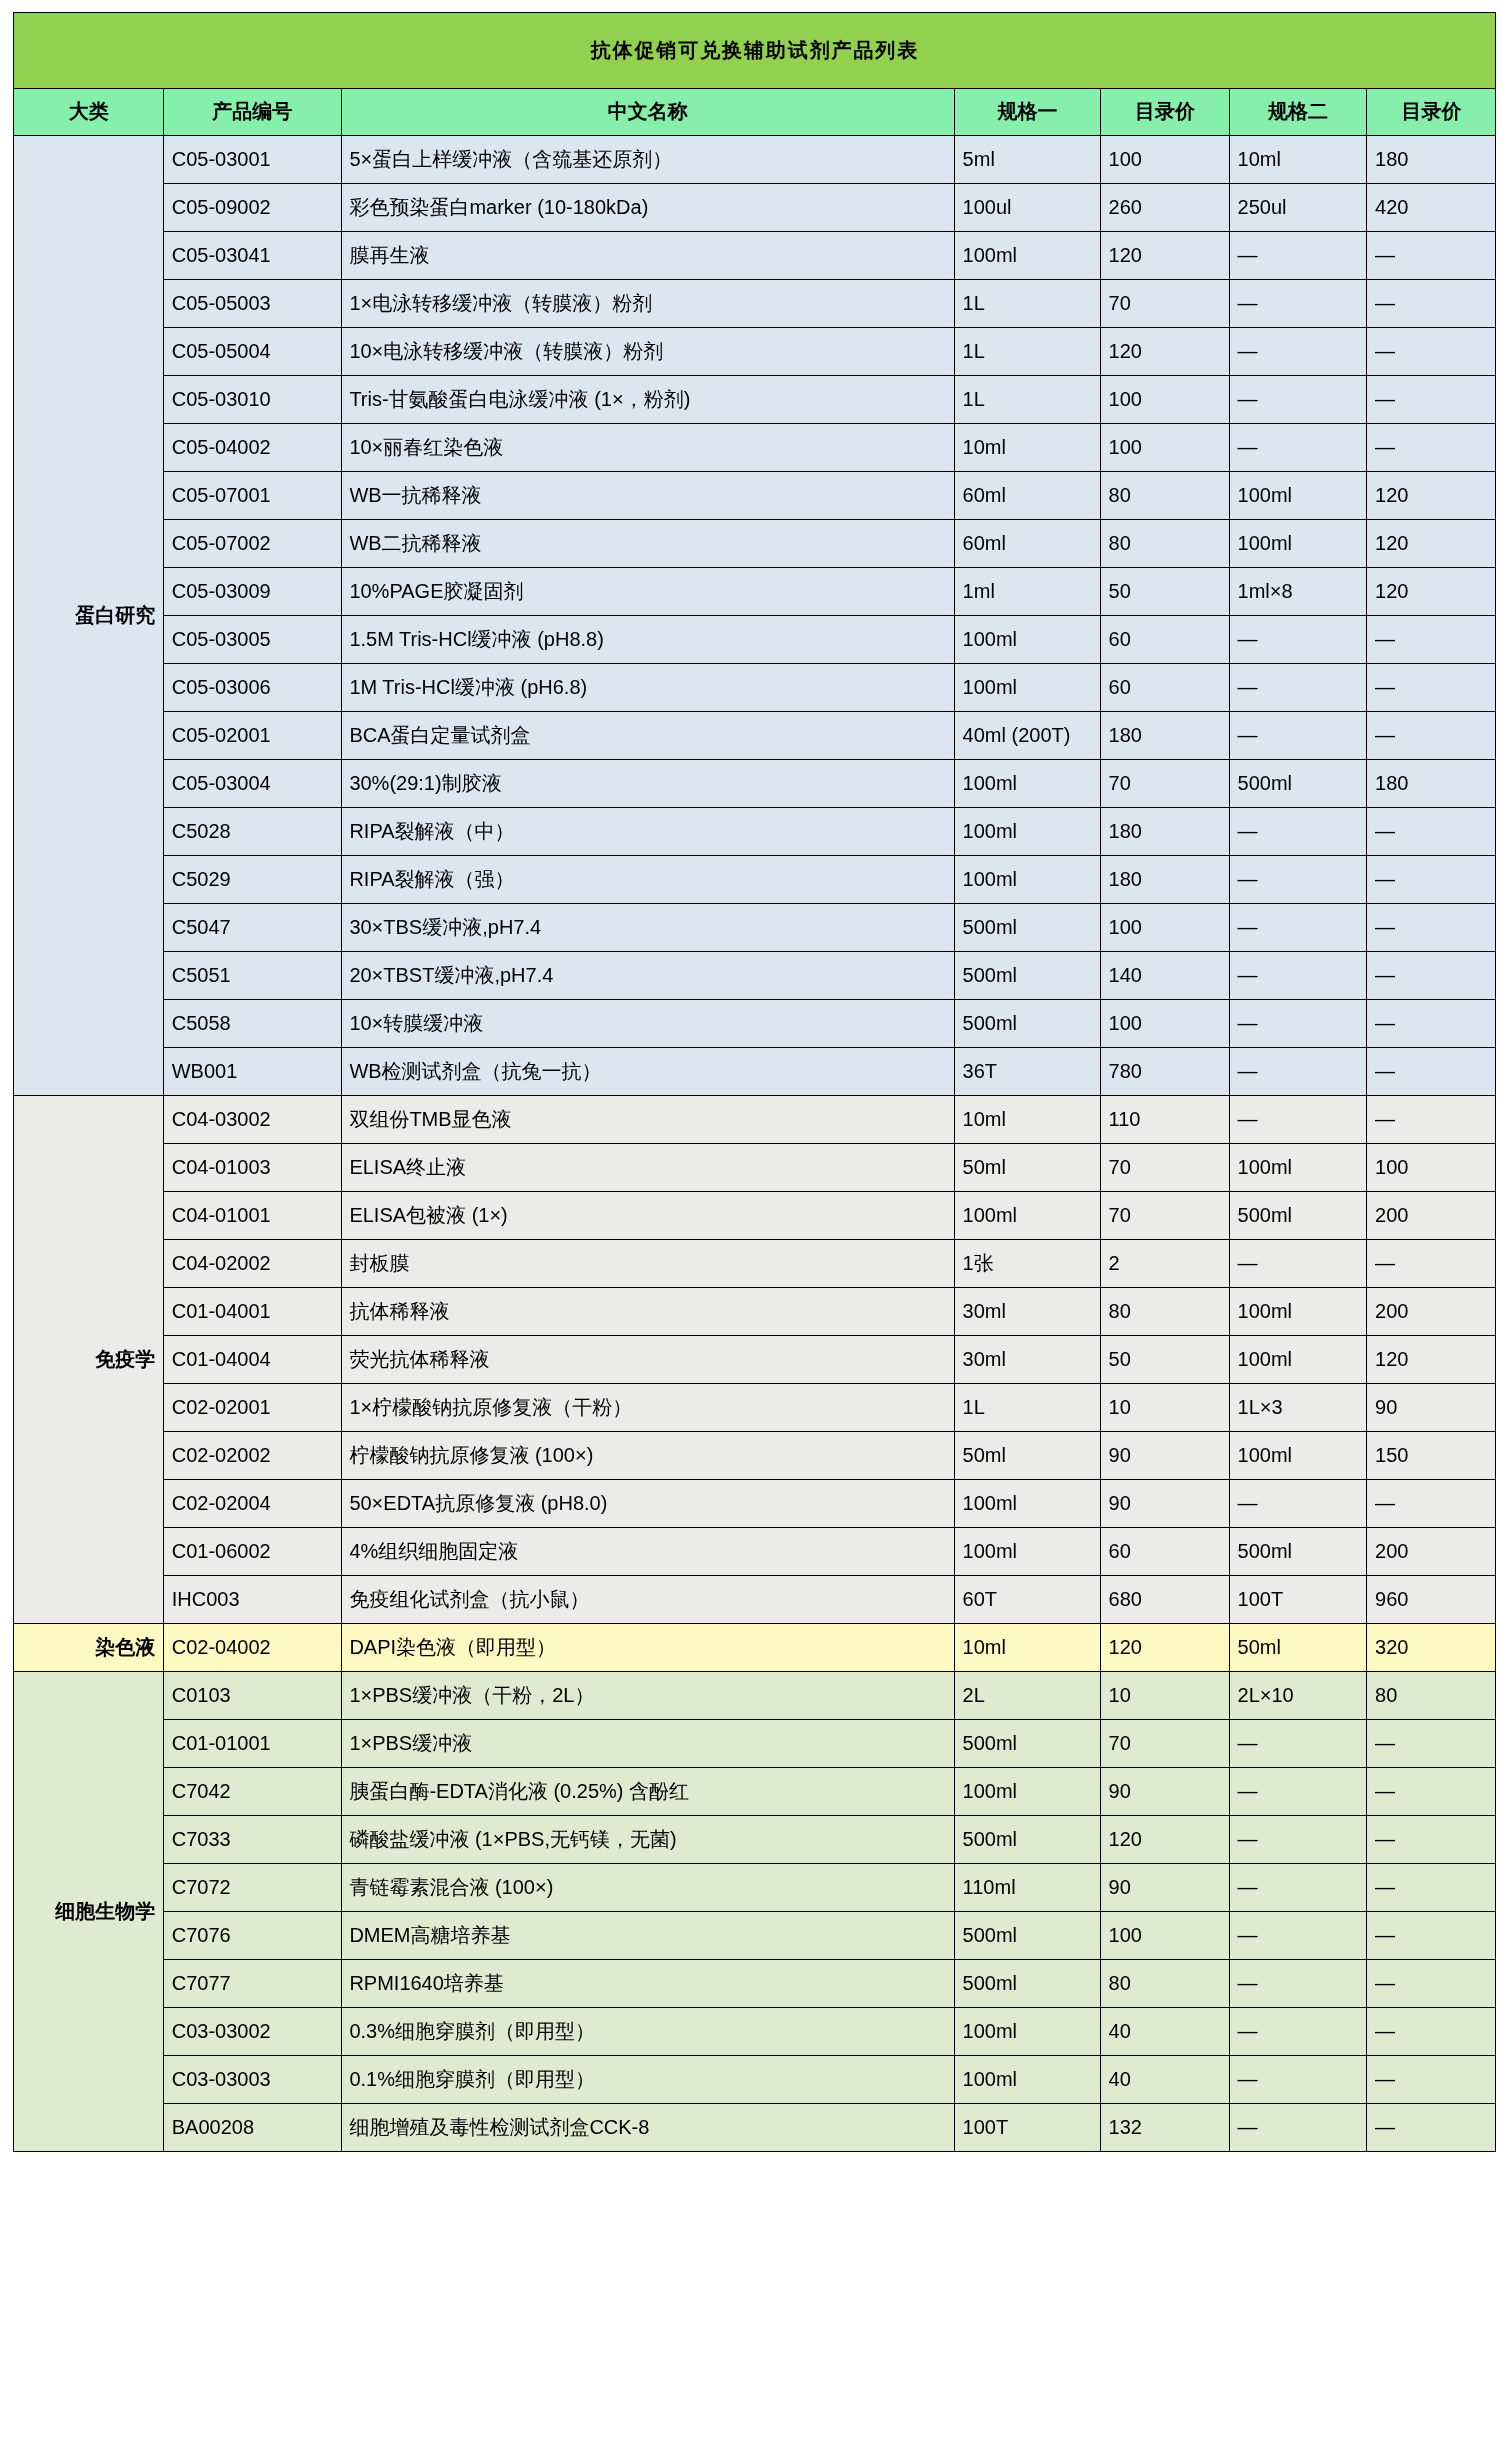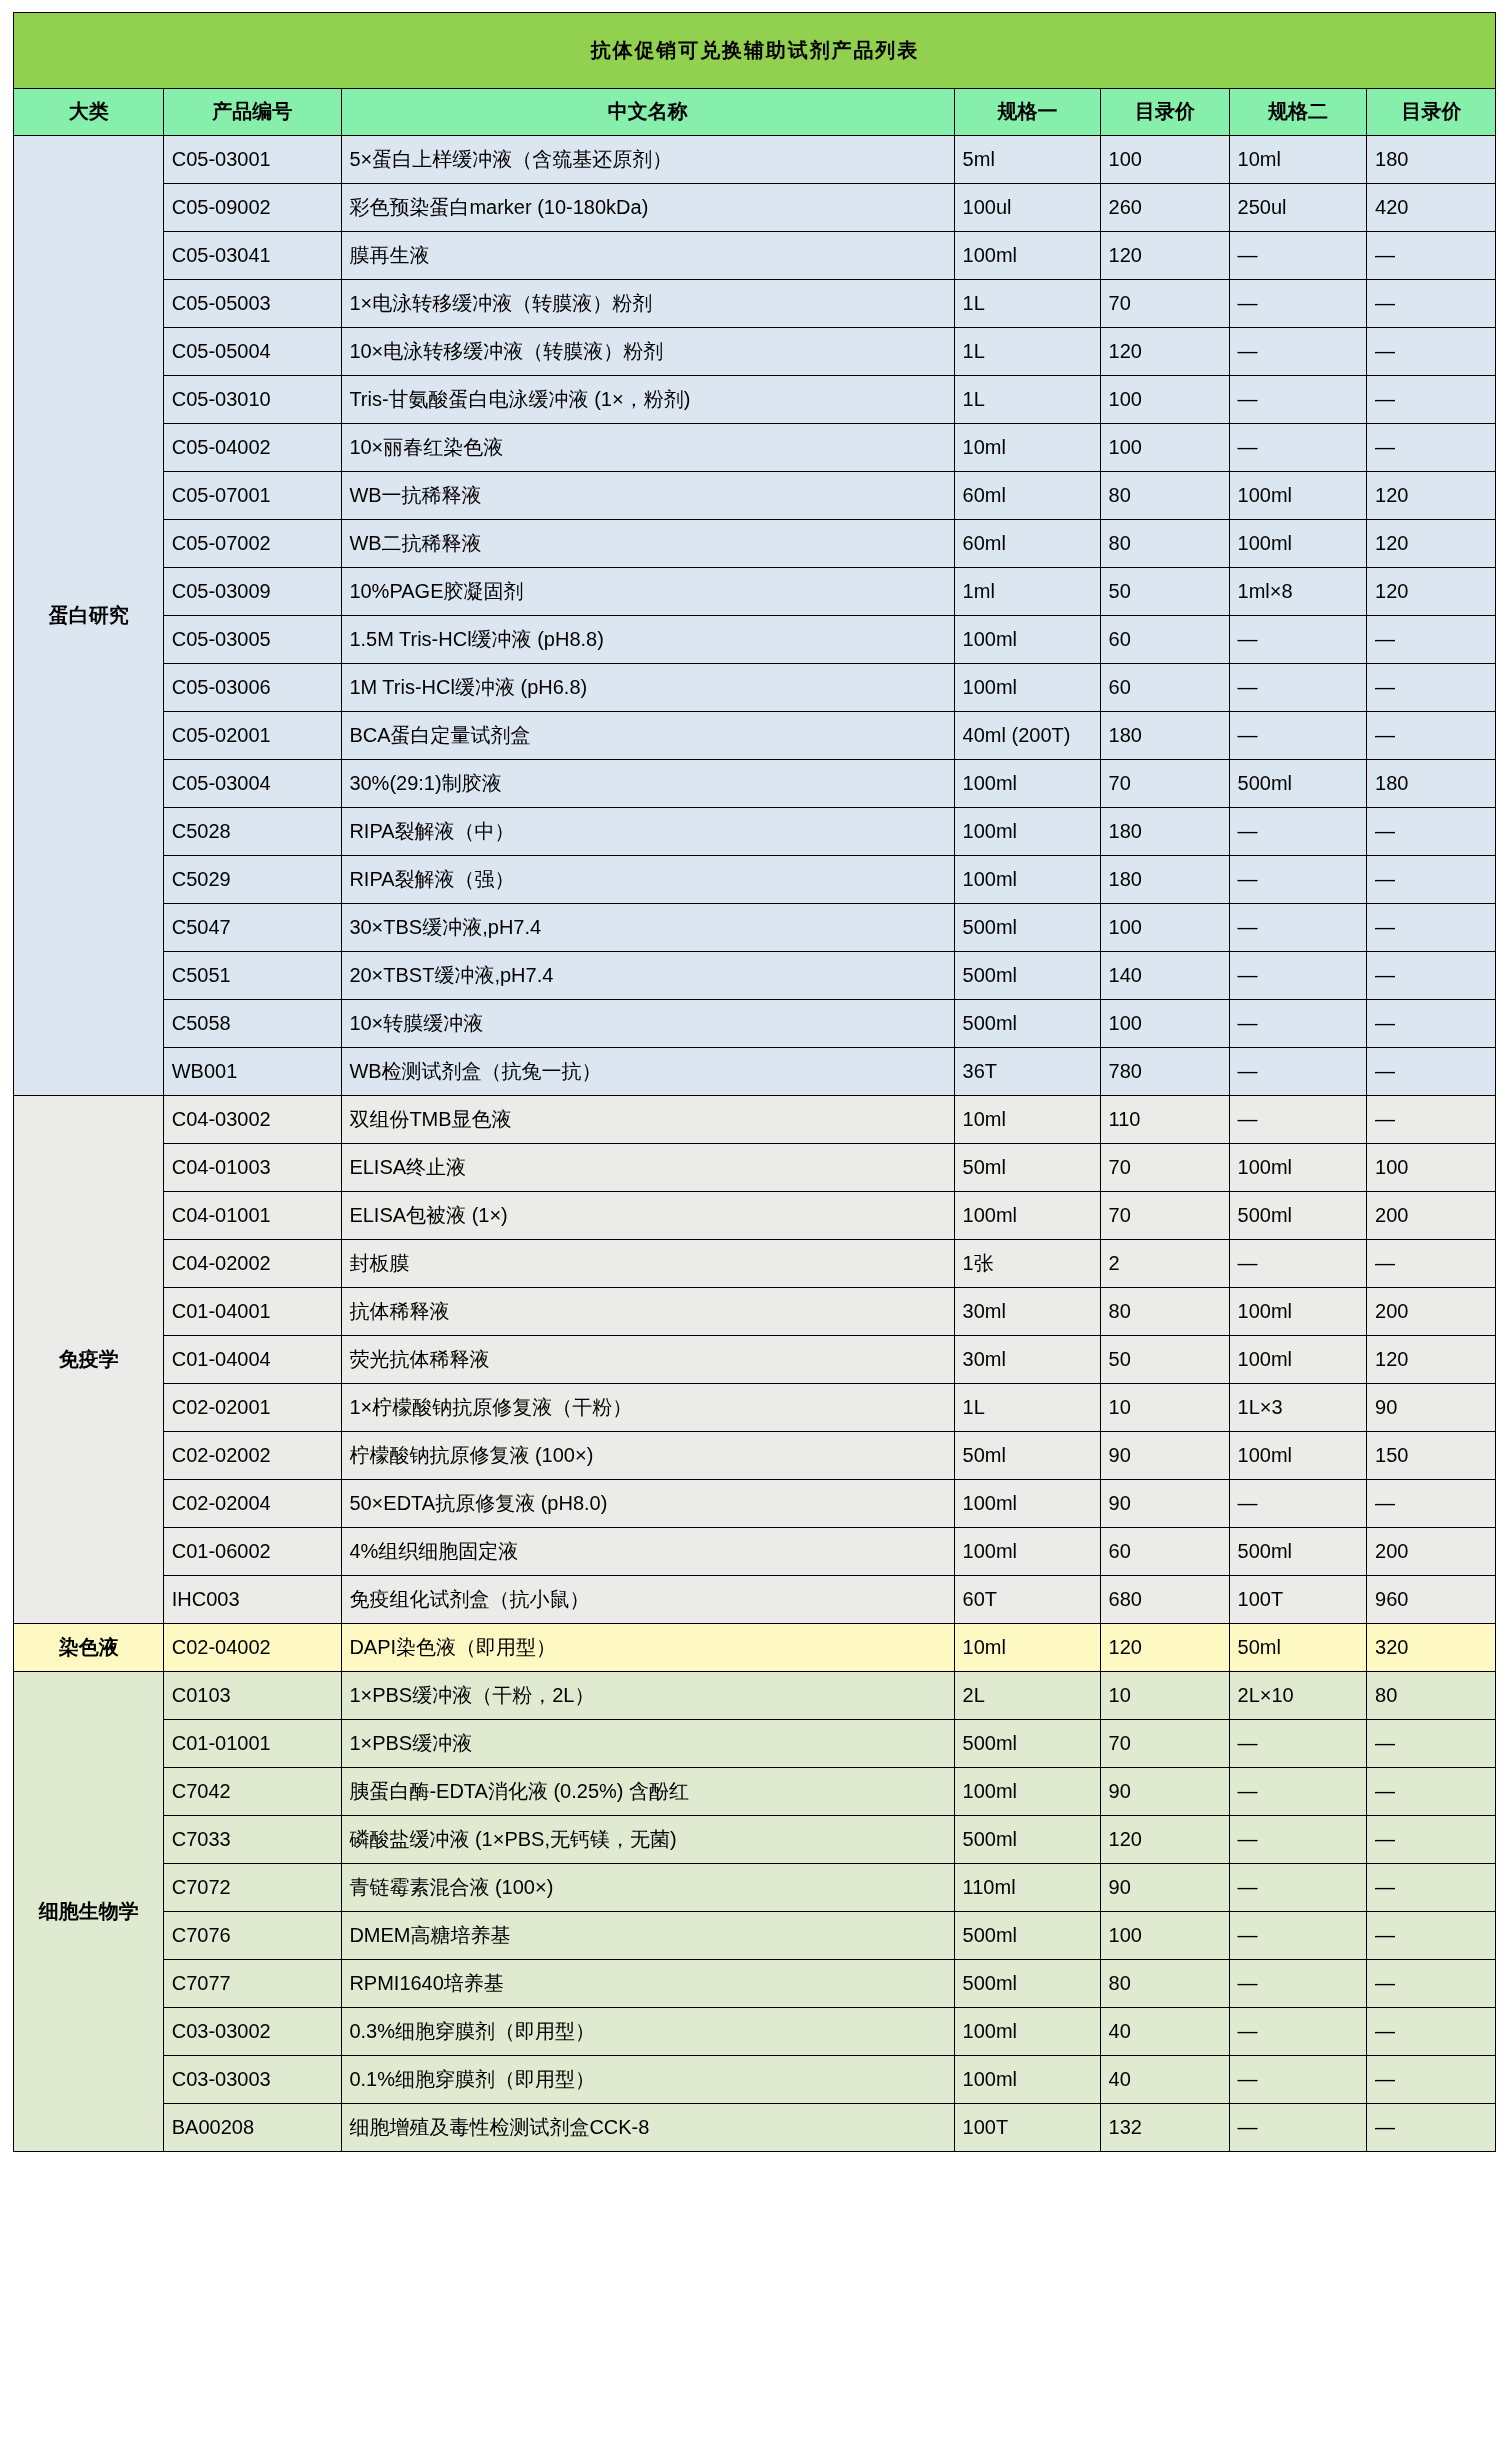--- a/index.html
+++ b/index.html
@@ -64,21 +64,21 @@
   col.c-spec1 { width: 120px; }
   col.c-price1{ width: 106px; }
   col.c-spec2 { width: 113px; }
   col.c-price2{ width: 106px; }
 
   
   tbody td {
     height: 47px;
   }
   td.cat-cell {
-    text-align: center;
+    text-align: right;
     font-weight: bold;
     font-size: 21px;
   }
   td.code-cell,
   td.name-cell,
   td.spec-cell,
   td.price-cell {
     text-align: left;
   }
   td.name-cell { font-size: 20px; margin-left: 27px; }

